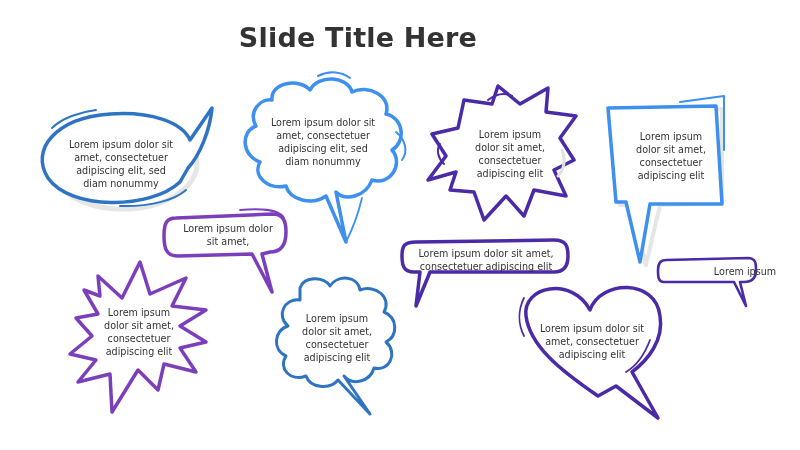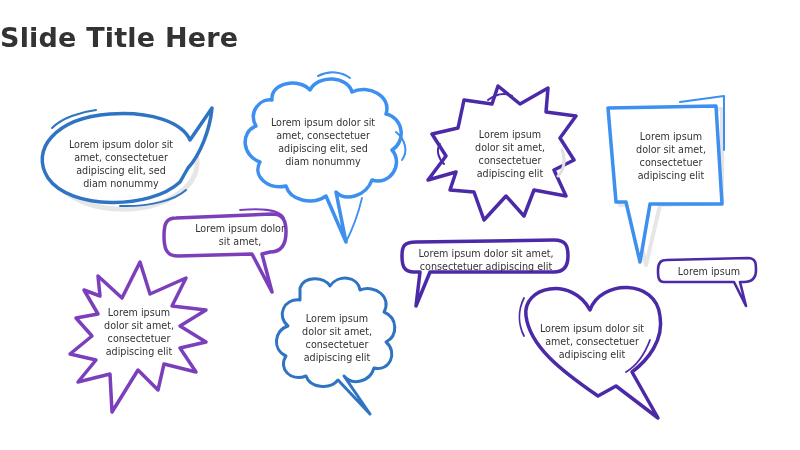--- a/index.html
+++ b/index.html
@@ -1,17 +1,17 @@
 <!DOCTYPE html>
 <html><head>
 <meta charset="utf-8">
 <style>
   html, body { margin:0; padding:0; background:#ffffff; }
   body { width:800px; height:450px; position:relative; overflow:hidden; font-family:"DejaVu Sans", sans-serif; }
-  .title { position:absolute; left:0; top:22px; width:716px; text-align:left; font-size:27px; font-weight:bold; color:#333333; letter-spacing:0.2px; }
+  .title { position:absolute; left:0; top:22px; width:716px; text-align:center; font-size:27px; font-weight:bold; color:#333333; letter-spacing:0.2px; }
   svg.shapes { position:absolute; left:0; top:0; width:800px; height:450px; }
   .txt { position:absolute; text-align:center; font-size:9.6px; line-height:13px; color:#333333; font-family:"DejaVu Sans", sans-serif; }
 </style>
 </head>
 <body>
 
 <div class="title">Slide Title Here</div>
 
 <svg class="shapes" viewBox="0 0 800 450" xmlns="http://www.w3.org/2000/svg" fill="none" stroke-linecap="round" stroke-linejoin="round">
 
@@ -67,18 +67,18 @@
 
   <g>
     <path d="M 666 260 L 748 258 C 756 258, 756 264, 756 270 C 756 278, 752 282, 744 282 L 740 282 L 746 306 L 734 282 L 664 282 C 658 282, 658 276, 658 270 C 658 264, 660 260, 666 260 Z" fill="#ffffff" stroke="#4b2aa8" stroke-width="2.6"></path>
   </g>
 </svg>
 
 <div class="txt" style="left:68px; top:138px; width:106px;">Lorem ipsum dolor sit amet, consectetuer adipiscing elit, sed diam nonummy</div>
 <div class="txt" style="left:270px; top:116px; width:106px;">Lorem ipsum dolor sit amet, consectetuer adipiscing elit, sed diam nonummy</div>
 <div class="txt" style="left:466px; top:128px; width:88px;">Lorem ipsum dolor sit amet, consectetuer adipiscing elit</div>
 <div class="txt" style="left:630px; top:130px; width:82px;">Lorem ipsum dolor sit amet, consectetuer adipiscing elit</div>
-<div class="txt" style="left:178px; top:222px; width:100px;margin-left:12px;">Lorem ipsum dolor sit amet,</div>
+<div class="txt" style="left:178px; top:222px; width:100px;">Lorem ipsum dolor sit amet,</div>
 <div class="txt" style="left:96px; top:306px; width:86px;">Lorem ipsum dolor sit amet, consectetuer adipiscing elit</div>
 <div class="txt" style="left:295px; top:312px; width:84px;">Lorem ipsum dolor sit amet, consectetuer adipiscing elit</div>
 <div class="txt" style="left:410px; top:247px; width:152px;">Lorem ipsum dolor sit amet, consectetuer adipiscing elit</div>
 <div class="txt" style="left:536px; top:322px; width:112px;">Lorem ipsum dolor sit amet, consectetuer adipiscing elit</div>
-<div class="txt" style="left:666px; top:265px; width:86px;">Lorem ipsum</div>
+<div class="txt" style="left:702px; top:265px; width:86px;">Lorem ipsum</div>
 
 </body></html>

